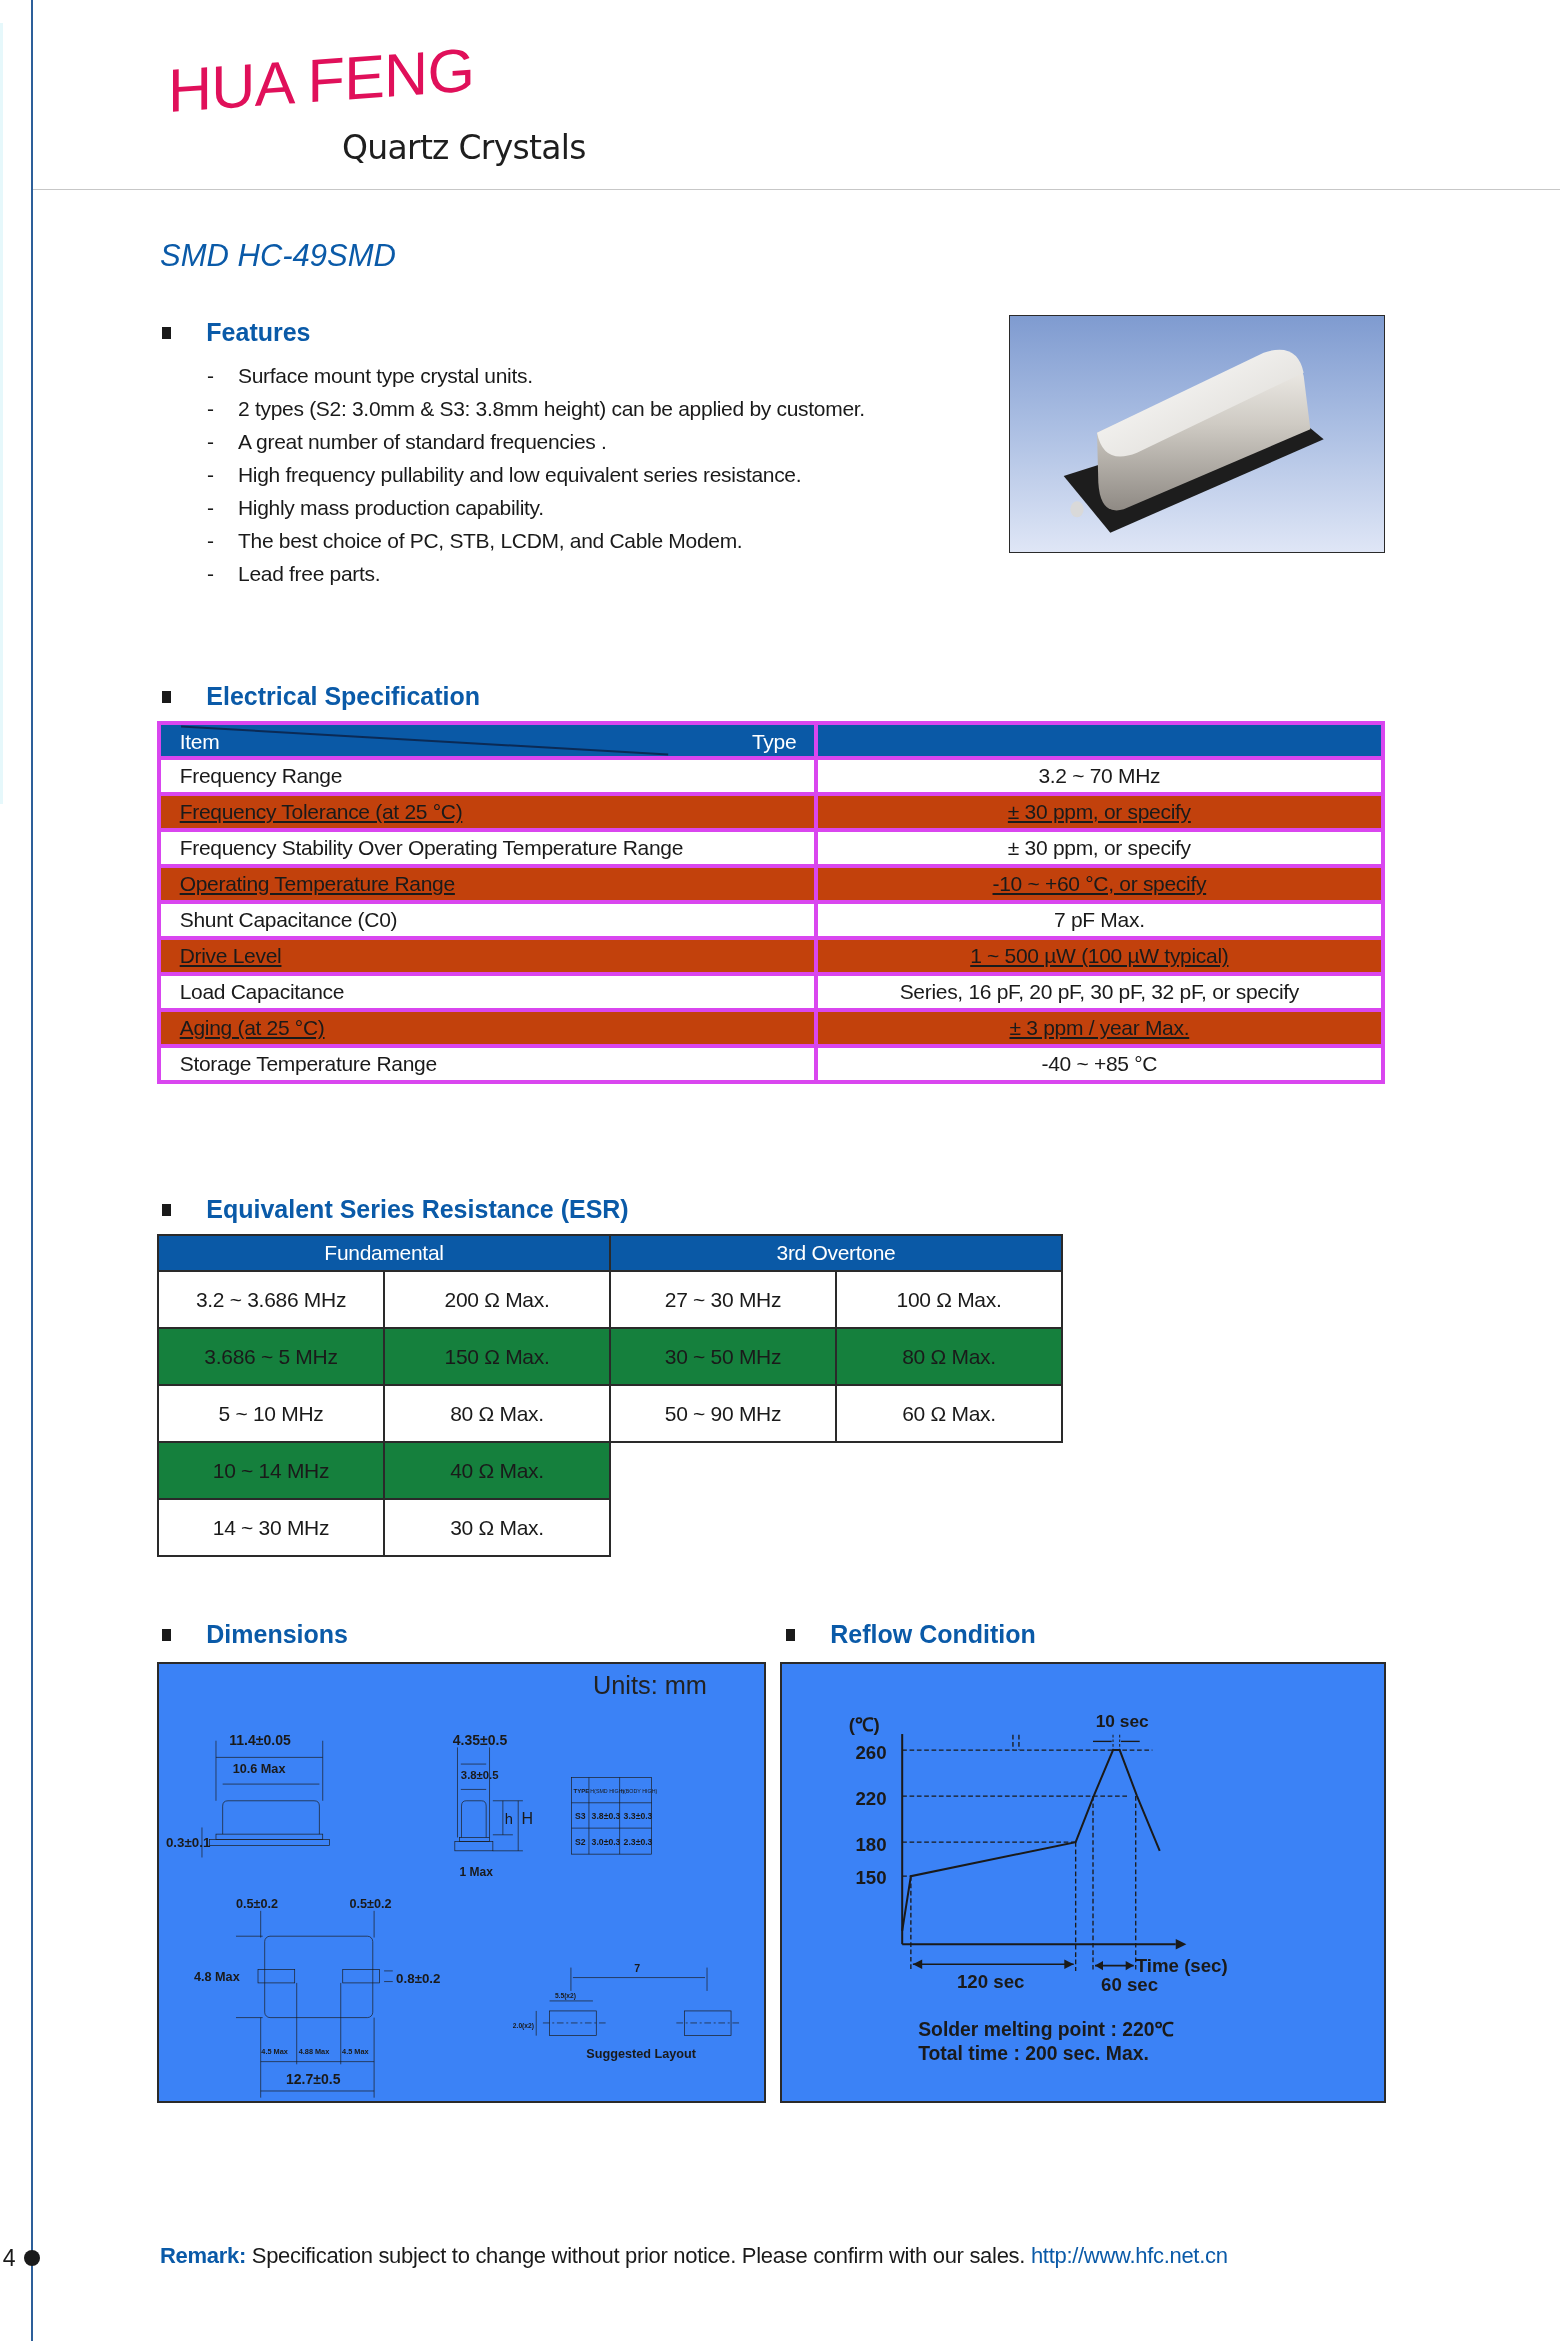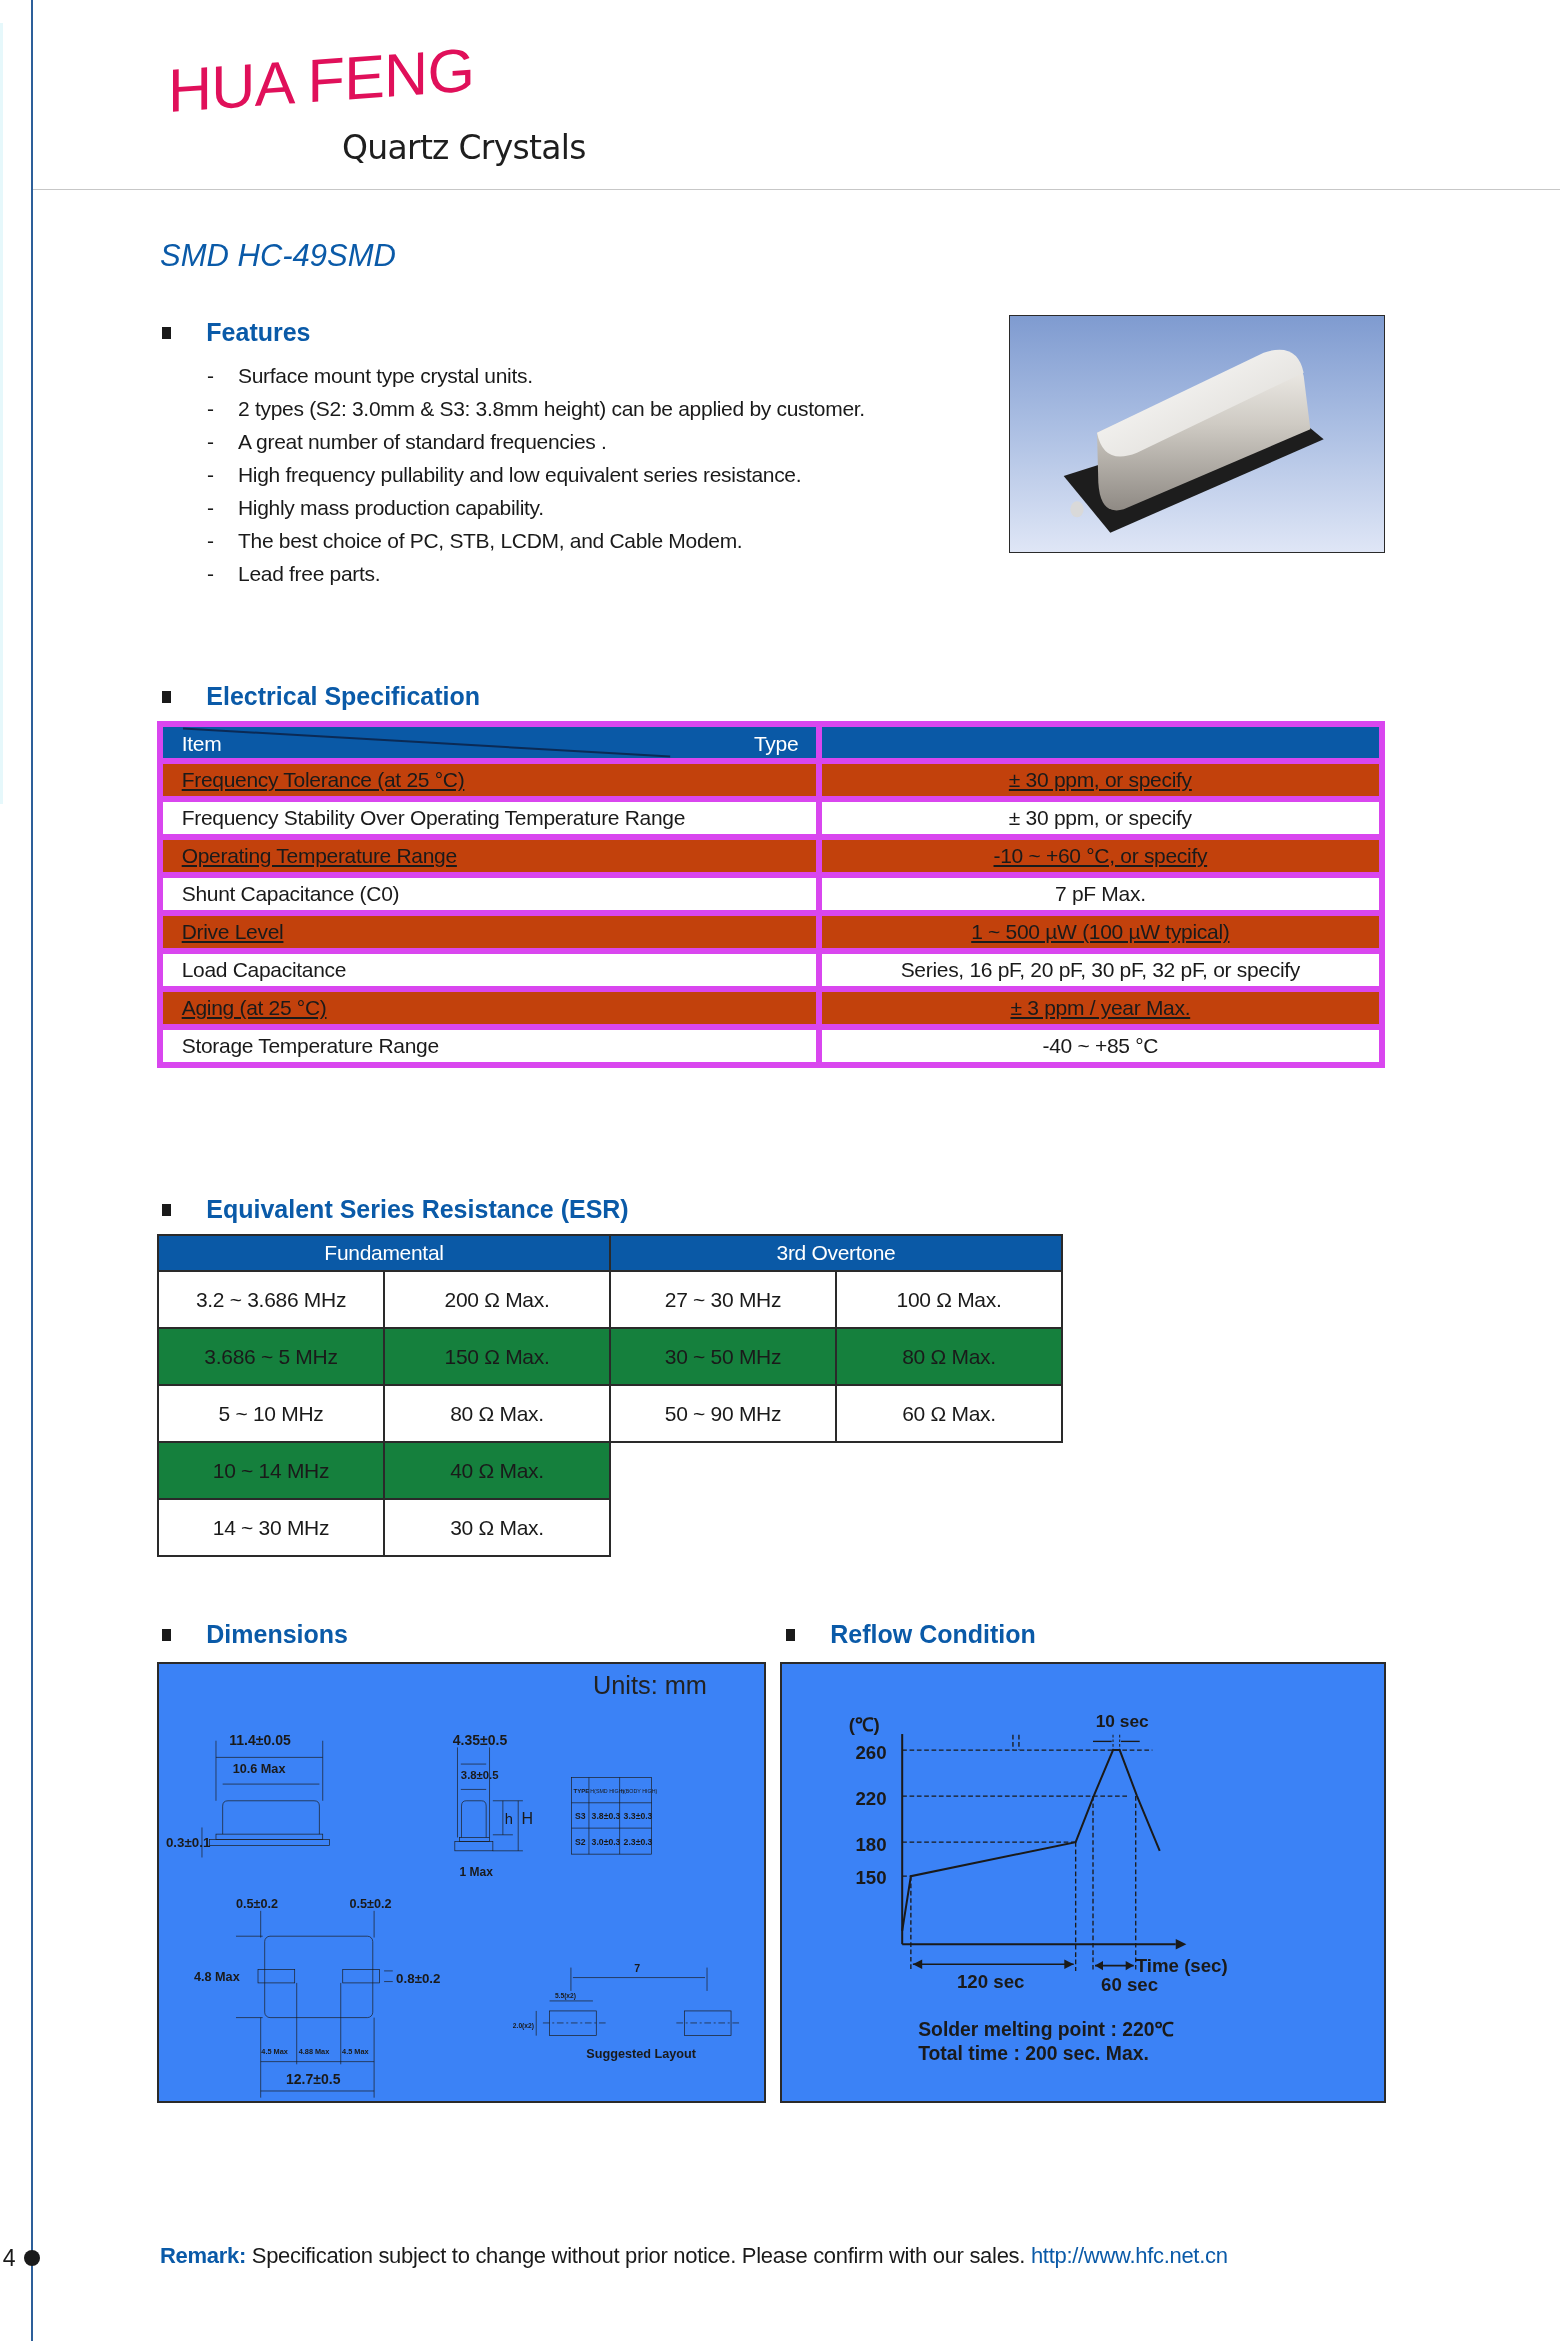--- a/index.html
+++ b/index.html
@@ -18,21 +18,21 @@
   .sec-bullet { width: 9.3px; height: 12px; background: #1a1a1a; margin-right: 35px; }
   .sec-title { font-size: 25px; font-weight: bold; color: #0a5aa8; line-height: 1; }
   .features { position: absolute; left: 207px; top: 359px; list-style: none; margin: 0; padding: 0; }
   .features li { font-size: 21px; line-height: 33px; height: 33px; display: flex; letter-spacing: -0.3px; }
   .features .dash { width: 31px; color: #1a1a1a; }
   .photo { position: absolute; left: 1009px; top: 315px; width: 376px; height: 238px;
            border: 1.3px solid #2a2a2a; box-sizing: border-box;
            background: linear-gradient(180deg, #7f9bd0 0%, #a9bde2 45%, #dfe6f6 100%); overflow: hidden; }
   table { border-collapse: collapse; }
   .elec { position: absolute; left: 157px; top: 721px; width: 1228px; }
-  .elec td, .elec th { border: 6px solid #d946ef; height: 32px; font-size: 21px; padding: 0; letter-spacing: -0.3px; }
+  .elec td, .elec th { border: 4px solid #d946ef; height: 32px; font-size: 21px; padding: 0; letter-spacing: -0.3px; }
   .elec th { background: #0a59a6; color: #fff; font-weight: normal; height: 31px; position: relative; }
   .elec td.item { width: 634px; padding-left: 18.7px; text-align: left; }
   .elec td.val { text-align: center; }
   .elec tr.alt td { background: #c2410c; text-decoration: underline; }
   .esr { position: absolute; left: 157px; top: 1234px; }
   .esr th { background: #0a59a6; color: #fff; font-weight: normal; font-size: 21px; height: 32px;
             border: 2px solid #2a2a2a; letter-spacing: -0.3px; }
   .esr td { border: 2px solid #2a2a2a; height: 31px; font-size: 21px; text-align: center; width: 200px; padding: 12px; letter-spacing: -0.3px; }
   .esr td.empty { border: none; background: transparent; }
   .esr tr.alt td.c { background: #15803d; }
@@ -120,20 +120,24 @@
       <tr>
     <th style="width:652px;">
       <svg width="652" height="31" style="position:absolute;left:0;top:0;" viewBox="0 0 977 46">
         <line x1="30" y1="2" x2="760" y2="44" stroke="#0b2a55" stroke-width="3"></line>
       </svg>
       <span style="position:absolute;left:18.7px;top:5.3px;">Item</span>
       <span style="position:absolute;right:17.4px;top:5.3px;">Type</span>
     </th>
     <th></th>
   </tr>
+  <tr>
+        <td class="item">Frequency Range</td>
+        <td class="val">3.2 ~ 70 MHz</td>
+      </tr>
   <tr class="alt">
         <td class="item">Frequency Tolerance (at 25 °C)</td>
         <td class="val">± 30 ppm, or specify</td>
       </tr>
   <tr>
         <td class="item">Frequency Stability Over Operating Temperature Range</td>
         <td class="val">± 30 ppm, or specify</td>
       </tr>
   <tr class="alt">
         <td class="item">Operating Temperature Range</td>

